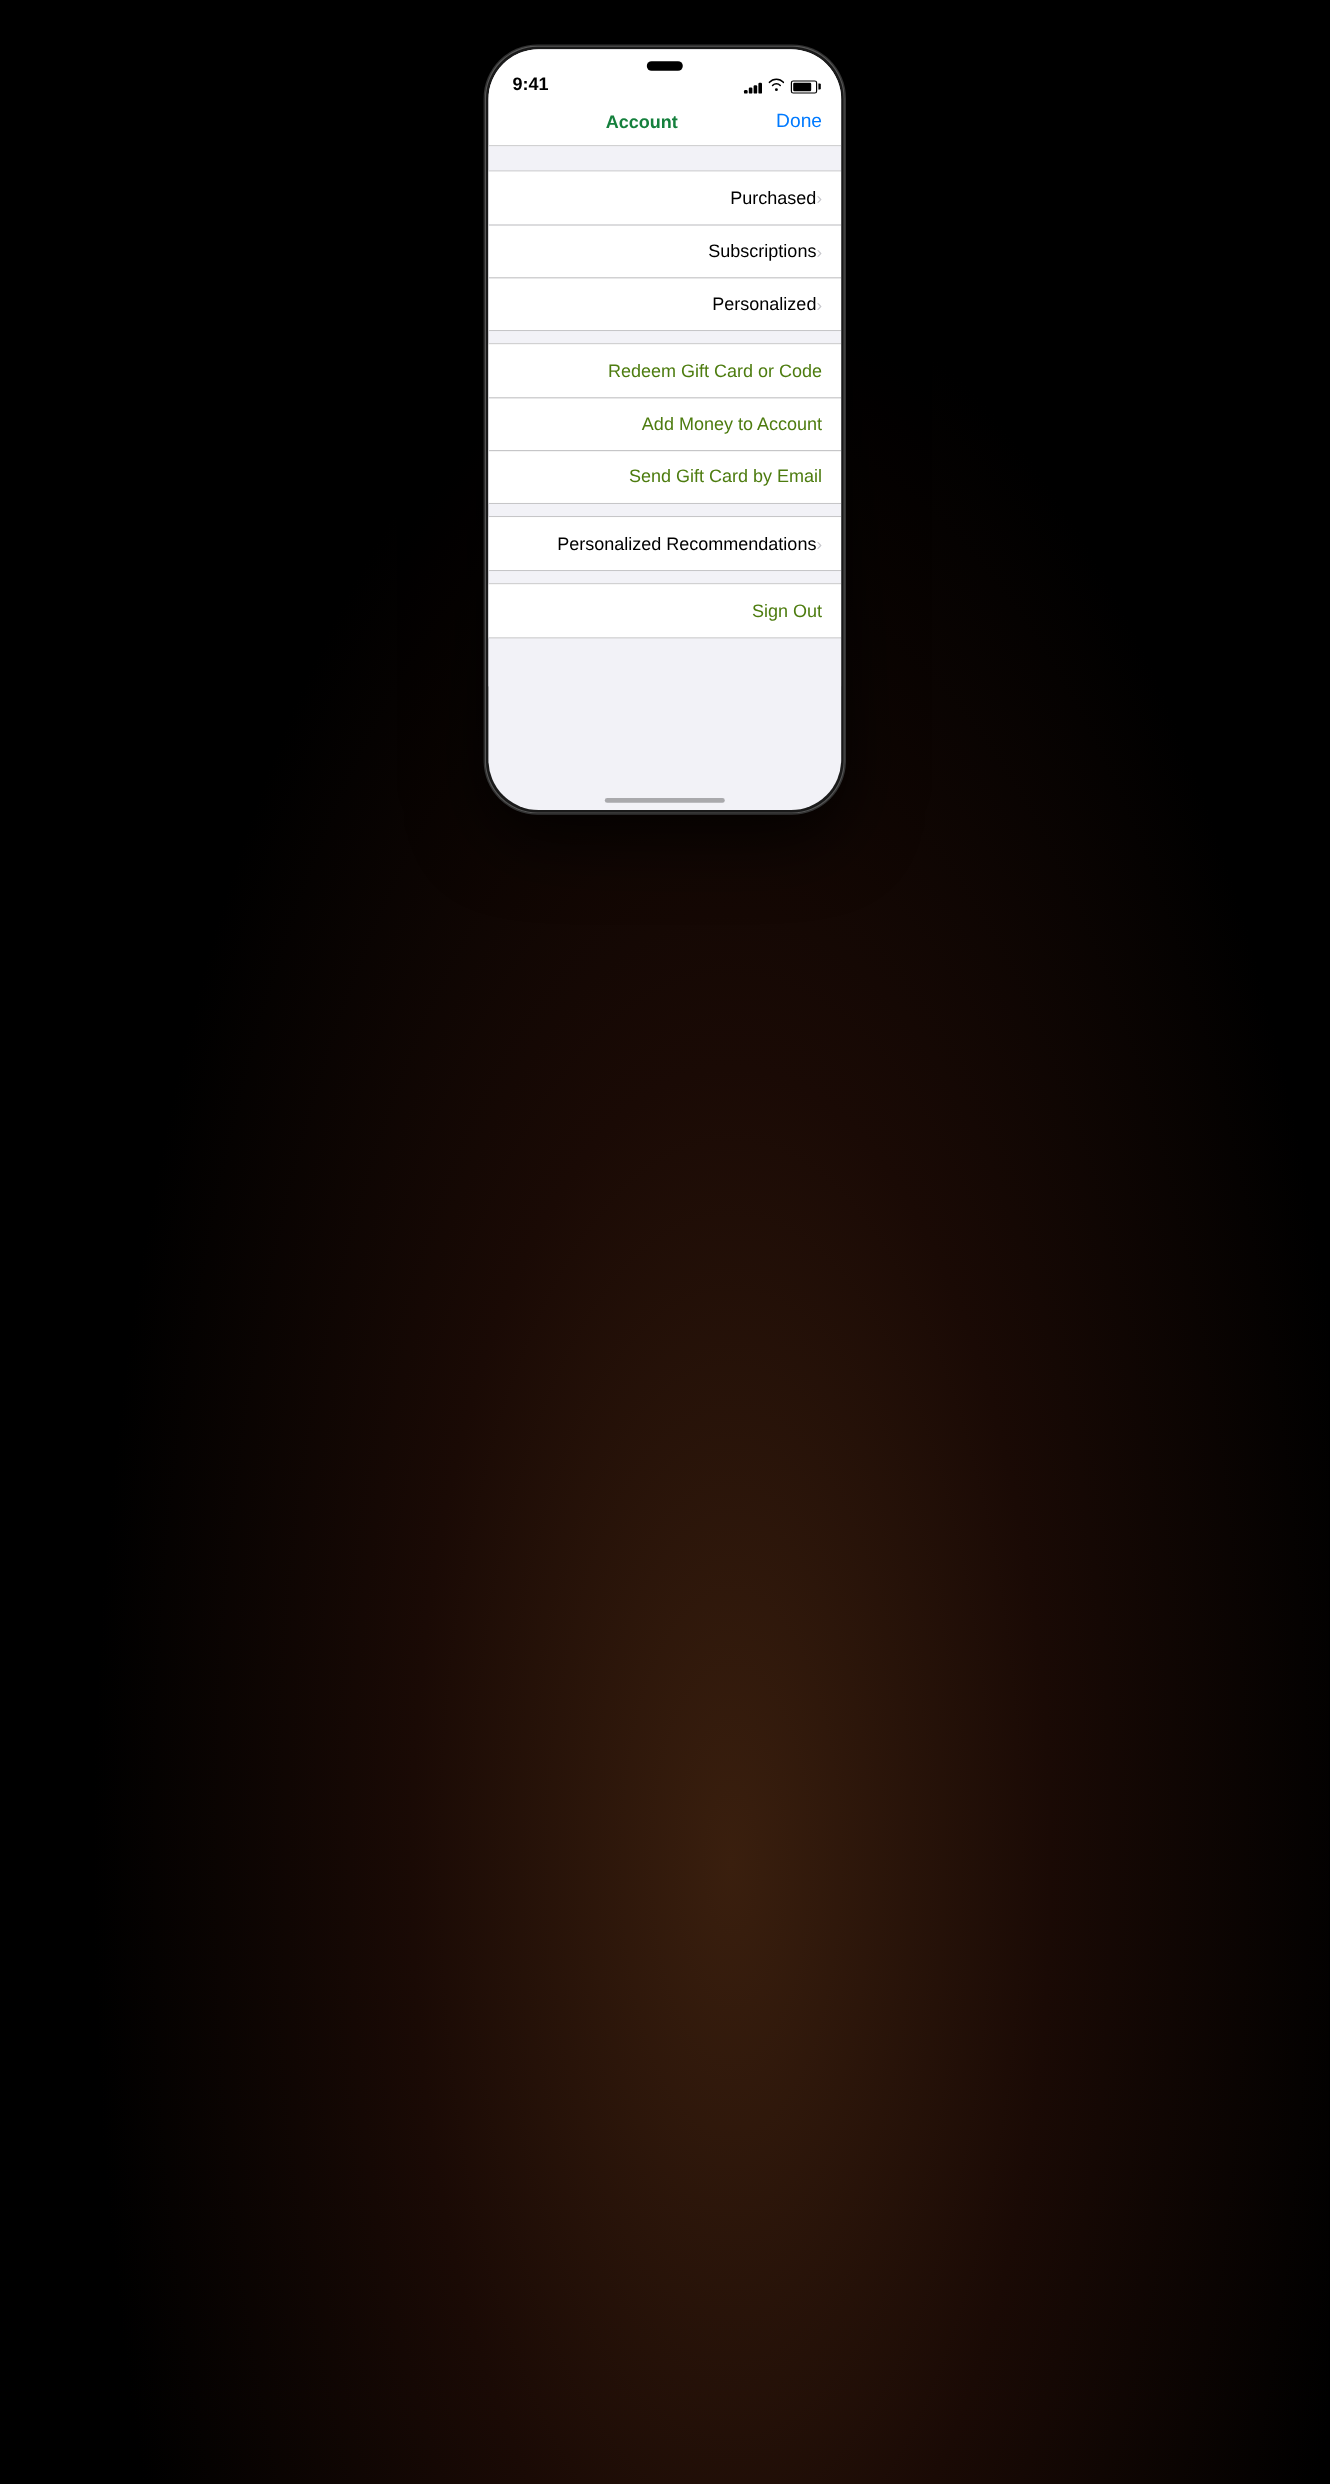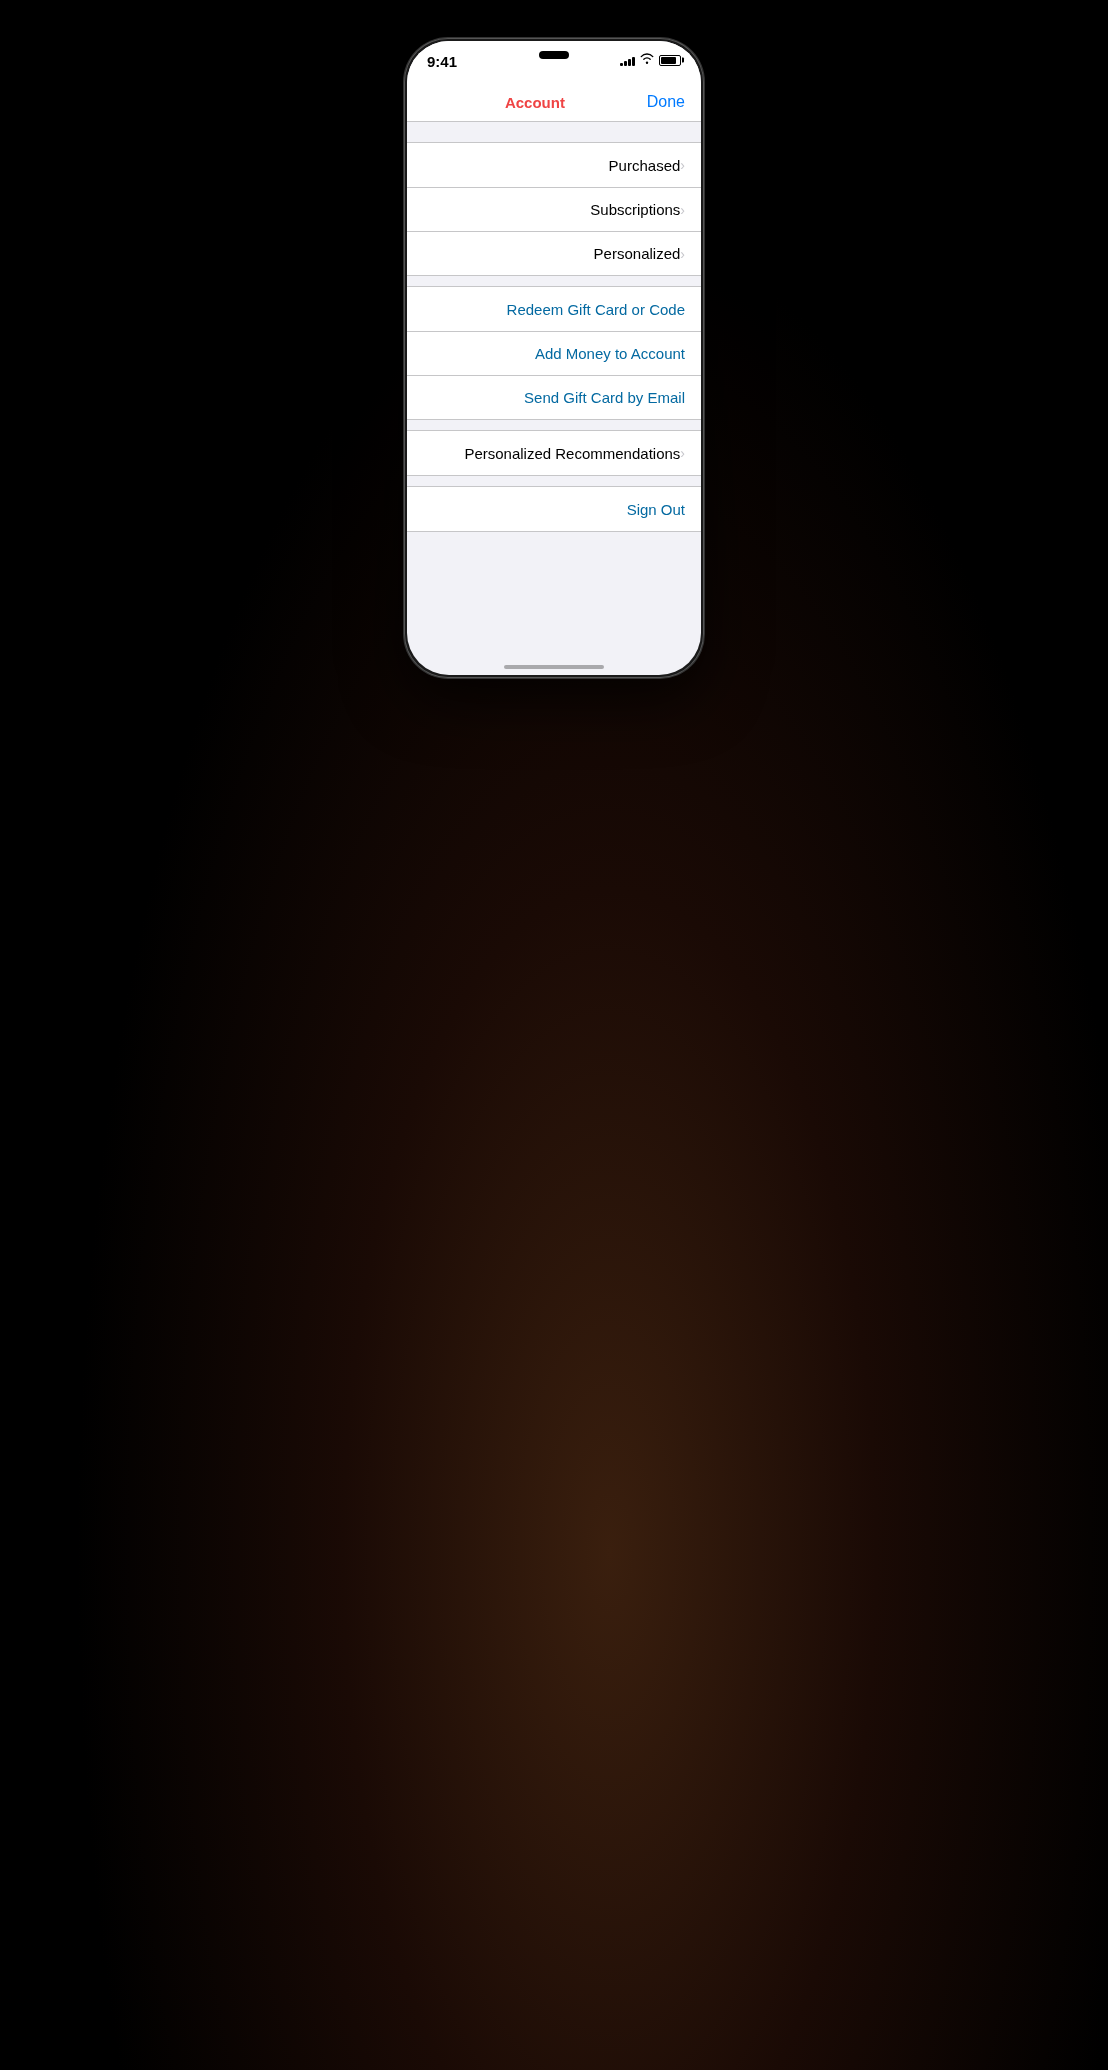--- a/index.html
+++ b/index.html
@@ -51,21 +51,21 @@
       background: #f2f2f7;
       border-radius: 42px;
       overflow: hidden;
       position: relative;
     }
 
     
     .status-bar {
       display: flex;
       justify-content: space-between;
-      align-items: flex-start;
+      align-items: flex-end;
       padding: 12px 20px 6px;
       background: #fff;
       height: 44px;
     }
 
     .status-time {
       font-size: 15px;
       font-weight: 600;
       color: #000;
     }
@@ -148,21 +148,21 @@
     }
 
     .nav-back {
       font-size: 13px;
       color: #007aff;
     }
 
     .nav-title {
       font-size: 15px;
       font-weight: 600;
-      color: #ef4444;
+      color: #15803d;
     }
 
     .nav-done {
       font-size: 16px;
       color: #007aff;
       font-weight: 400;
     }
 
     
     .content {
@@ -238,21 +238,21 @@
     .list-row + .list-row {
       border-top: 0.5px solid #c6c6c8;
     }
 
     .list-row-label {
       font-size: 15px;
       color: #000;
     }
 
     .list-row-label.blue {
-      color: #0369a1;
+      color: #4d7c0f;
     }
 
     .chevron {
       color: #c7c7cc;
       font-size: 14px;
     }
 
     
     .home-indicator {
       position: absolute;

